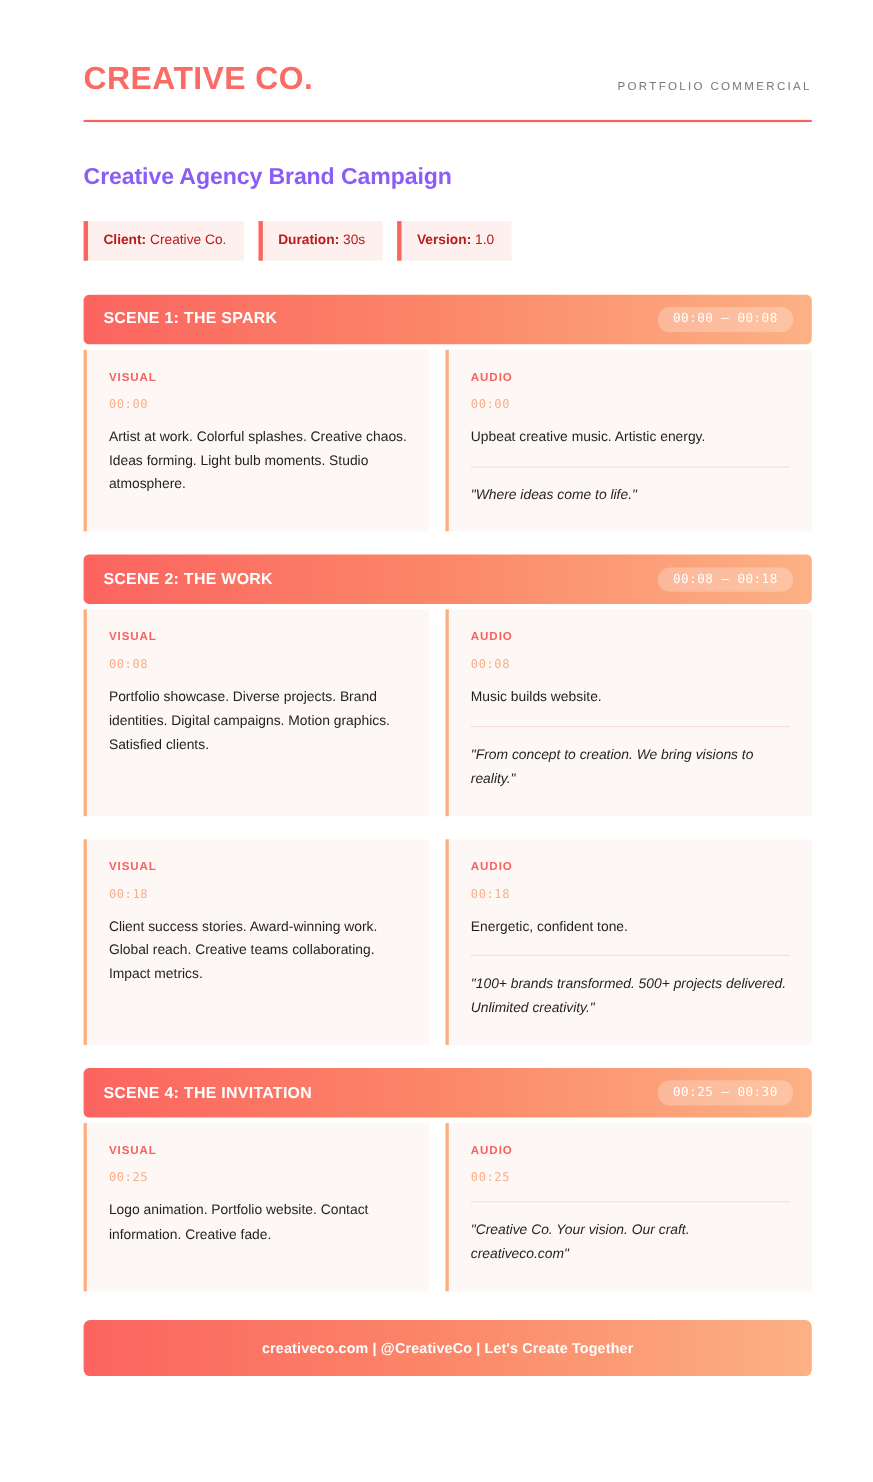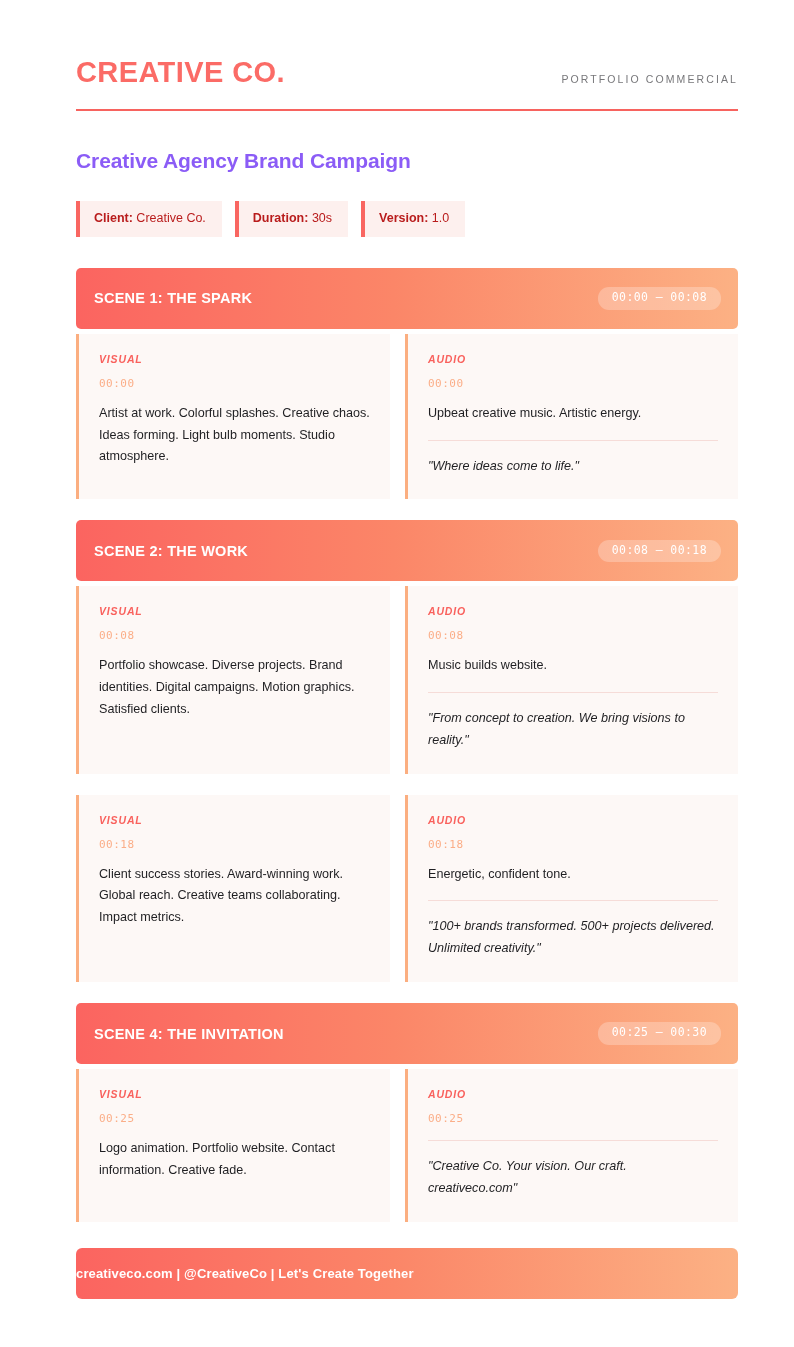--- a/index.html
+++ b/index.html
@@ -81,21 +81,21 @@
   .scenes { margin-top: 31px; }
   .scene { margin-bottom: 21px; }
 
   .scene-header {
     display: flex;
     align-items: center;
     justify-content: space-between;
     background: linear-gradient(90deg, #FB6460 0%, #FB8668 48%, #FCB184 100%);
     border-radius: 5px;
     padding: 0 17px 0 18px;
-    height: 61px;
+    height: 45px;
   }
   .scene-name {
     color: #ffffff;
     font-size: 14.5px;
     font-weight: bold;
     letter-spacing: 0.25px;
     text-transform: uppercase;
   }
   .scene-time {
     font-family: "DejaVu Sans Mono", monospace;
@@ -123,21 +123,20 @@
   .col-visual { flex: 0 0 314px; }
   .col-audio  { flex: 1 1 auto; }
 
   .col-label {
     font-size: 10.5px;
     font-weight: bold;
     letter-spacing: 0.85px;
     color: #F9615D;
     text-transform: uppercase;
     margin-bottom: 12px;
-    font-style: italic;
   }
   .col-time {
     font-family: "DejaVu Sans Mono", monospace;
     font-size: 11px;
     color: #FBAE88;
     letter-spacing: 0.5px;
     margin-bottom: 13px;
   }
   .col-text {
     font-size: 12.6px;
@@ -158,20 +157,21 @@
 
   
   .footer-bar {
     margin-top: 26px;
     margin-bottom: 58px;
     height: 51px;
     border-radius: 6px;
     background: linear-gradient(90deg, #FB6460 0%, #FB8668 48%, #FCB184 100%);
     display: flex;
     align-items: center;
+    justify-content: center;
   }
   .footer-text {
     color: #ffffff;
     font-size: 13px;
     font-weight: bold;
     letter-spacing: 0.15px;
   }
 </style>
 </head>
 <body>

